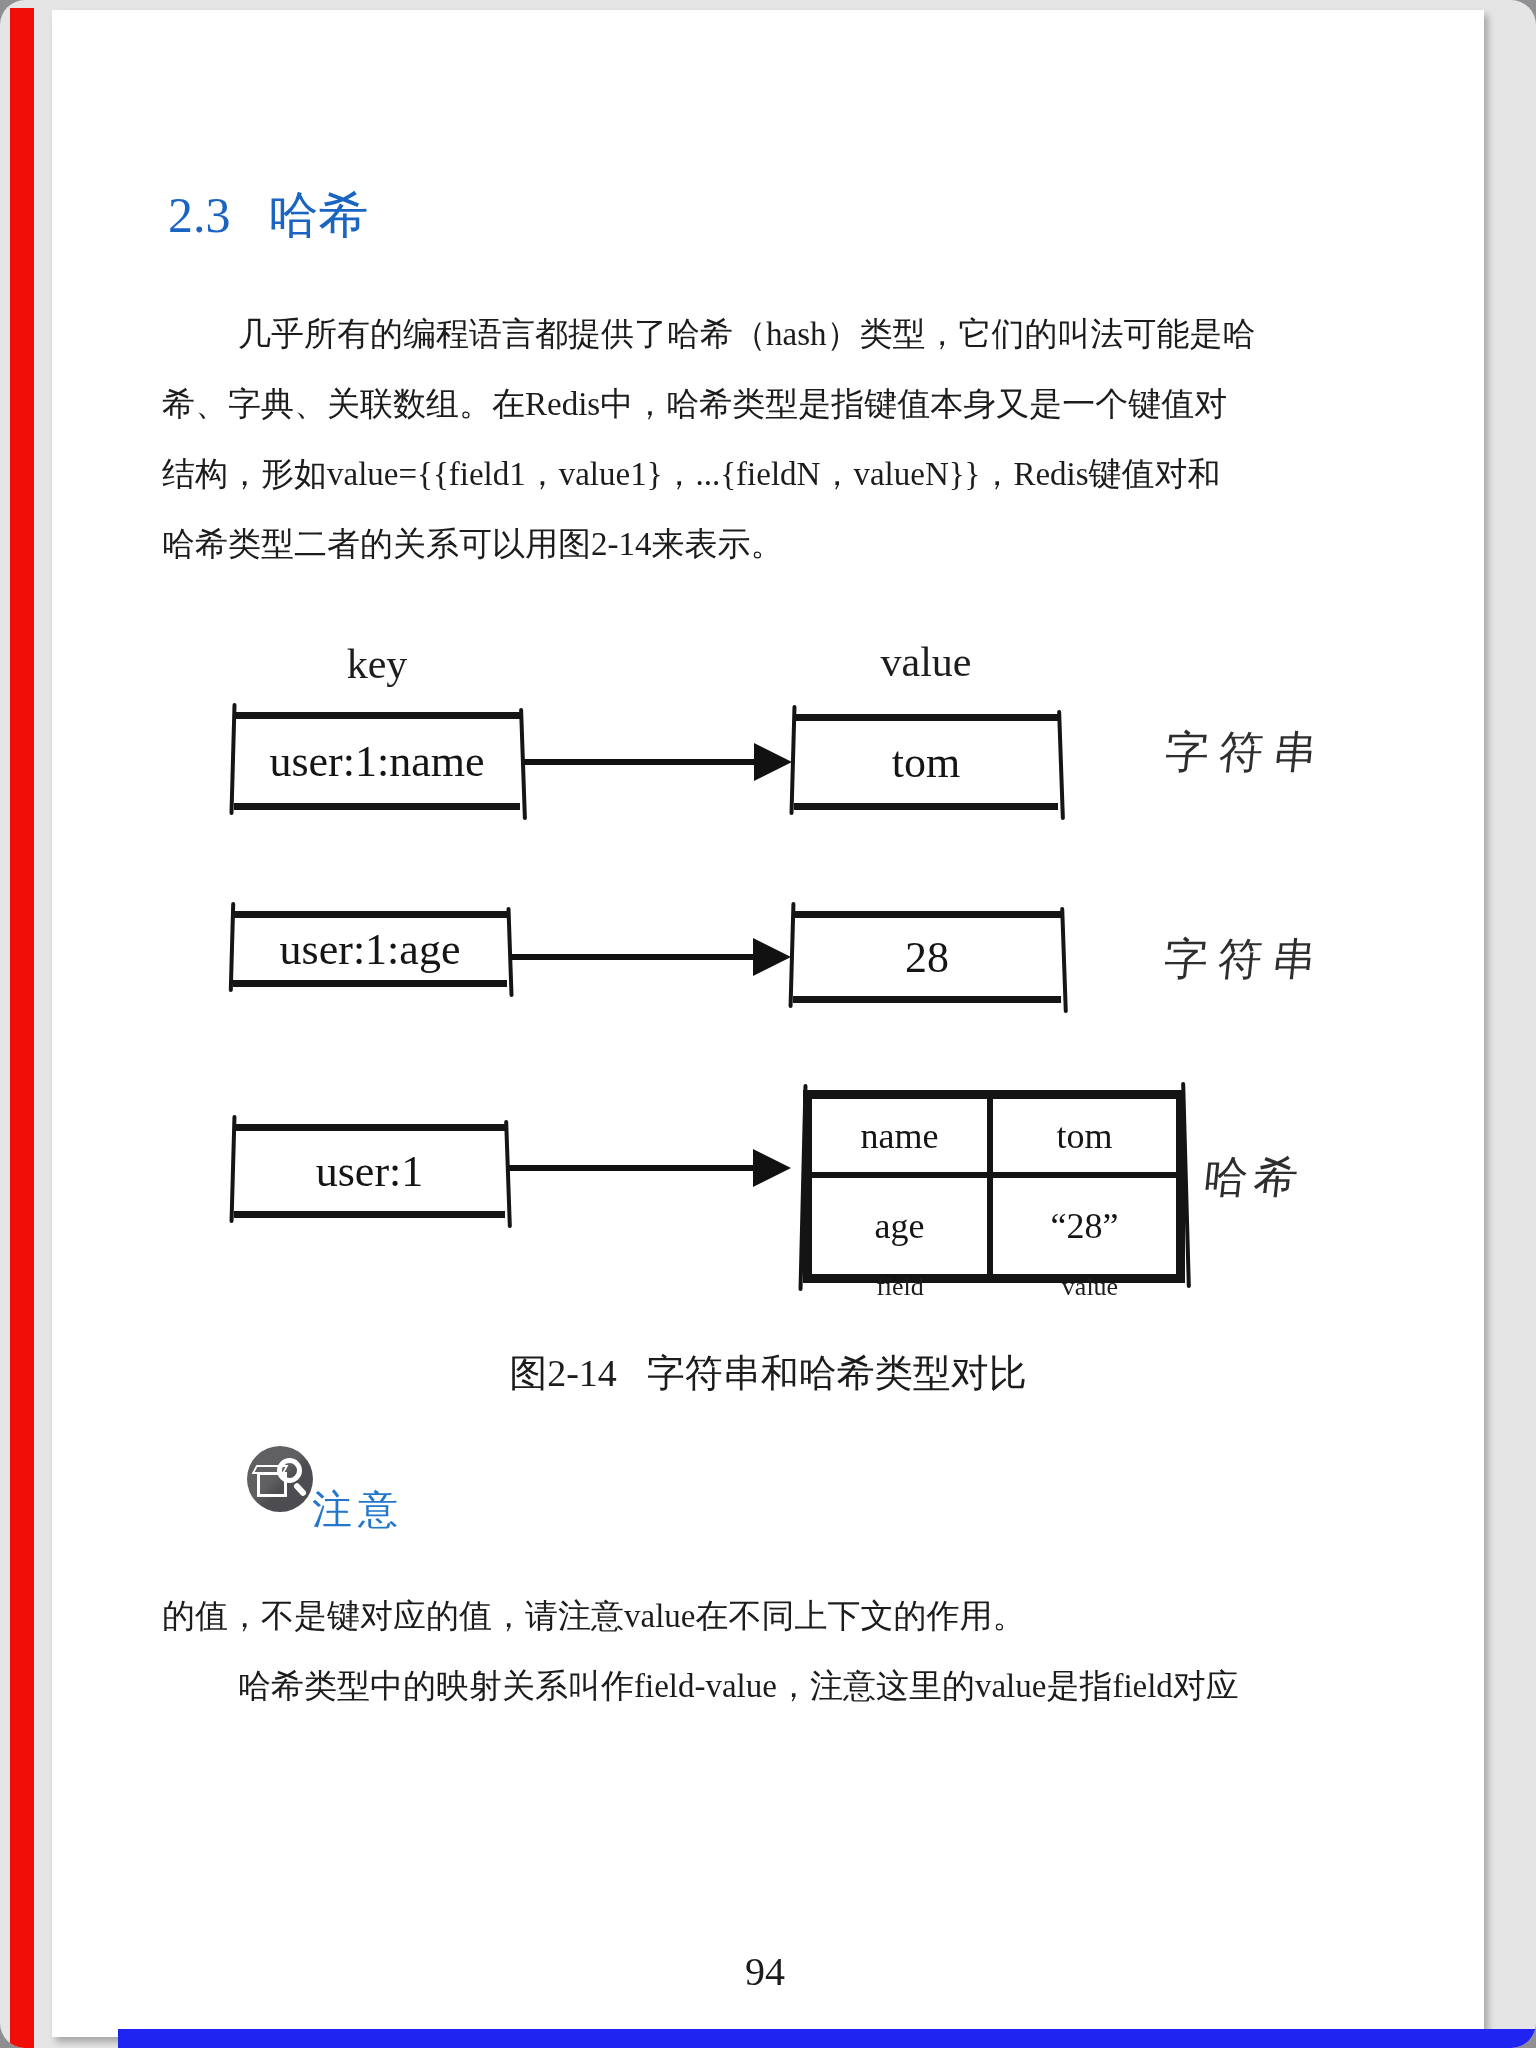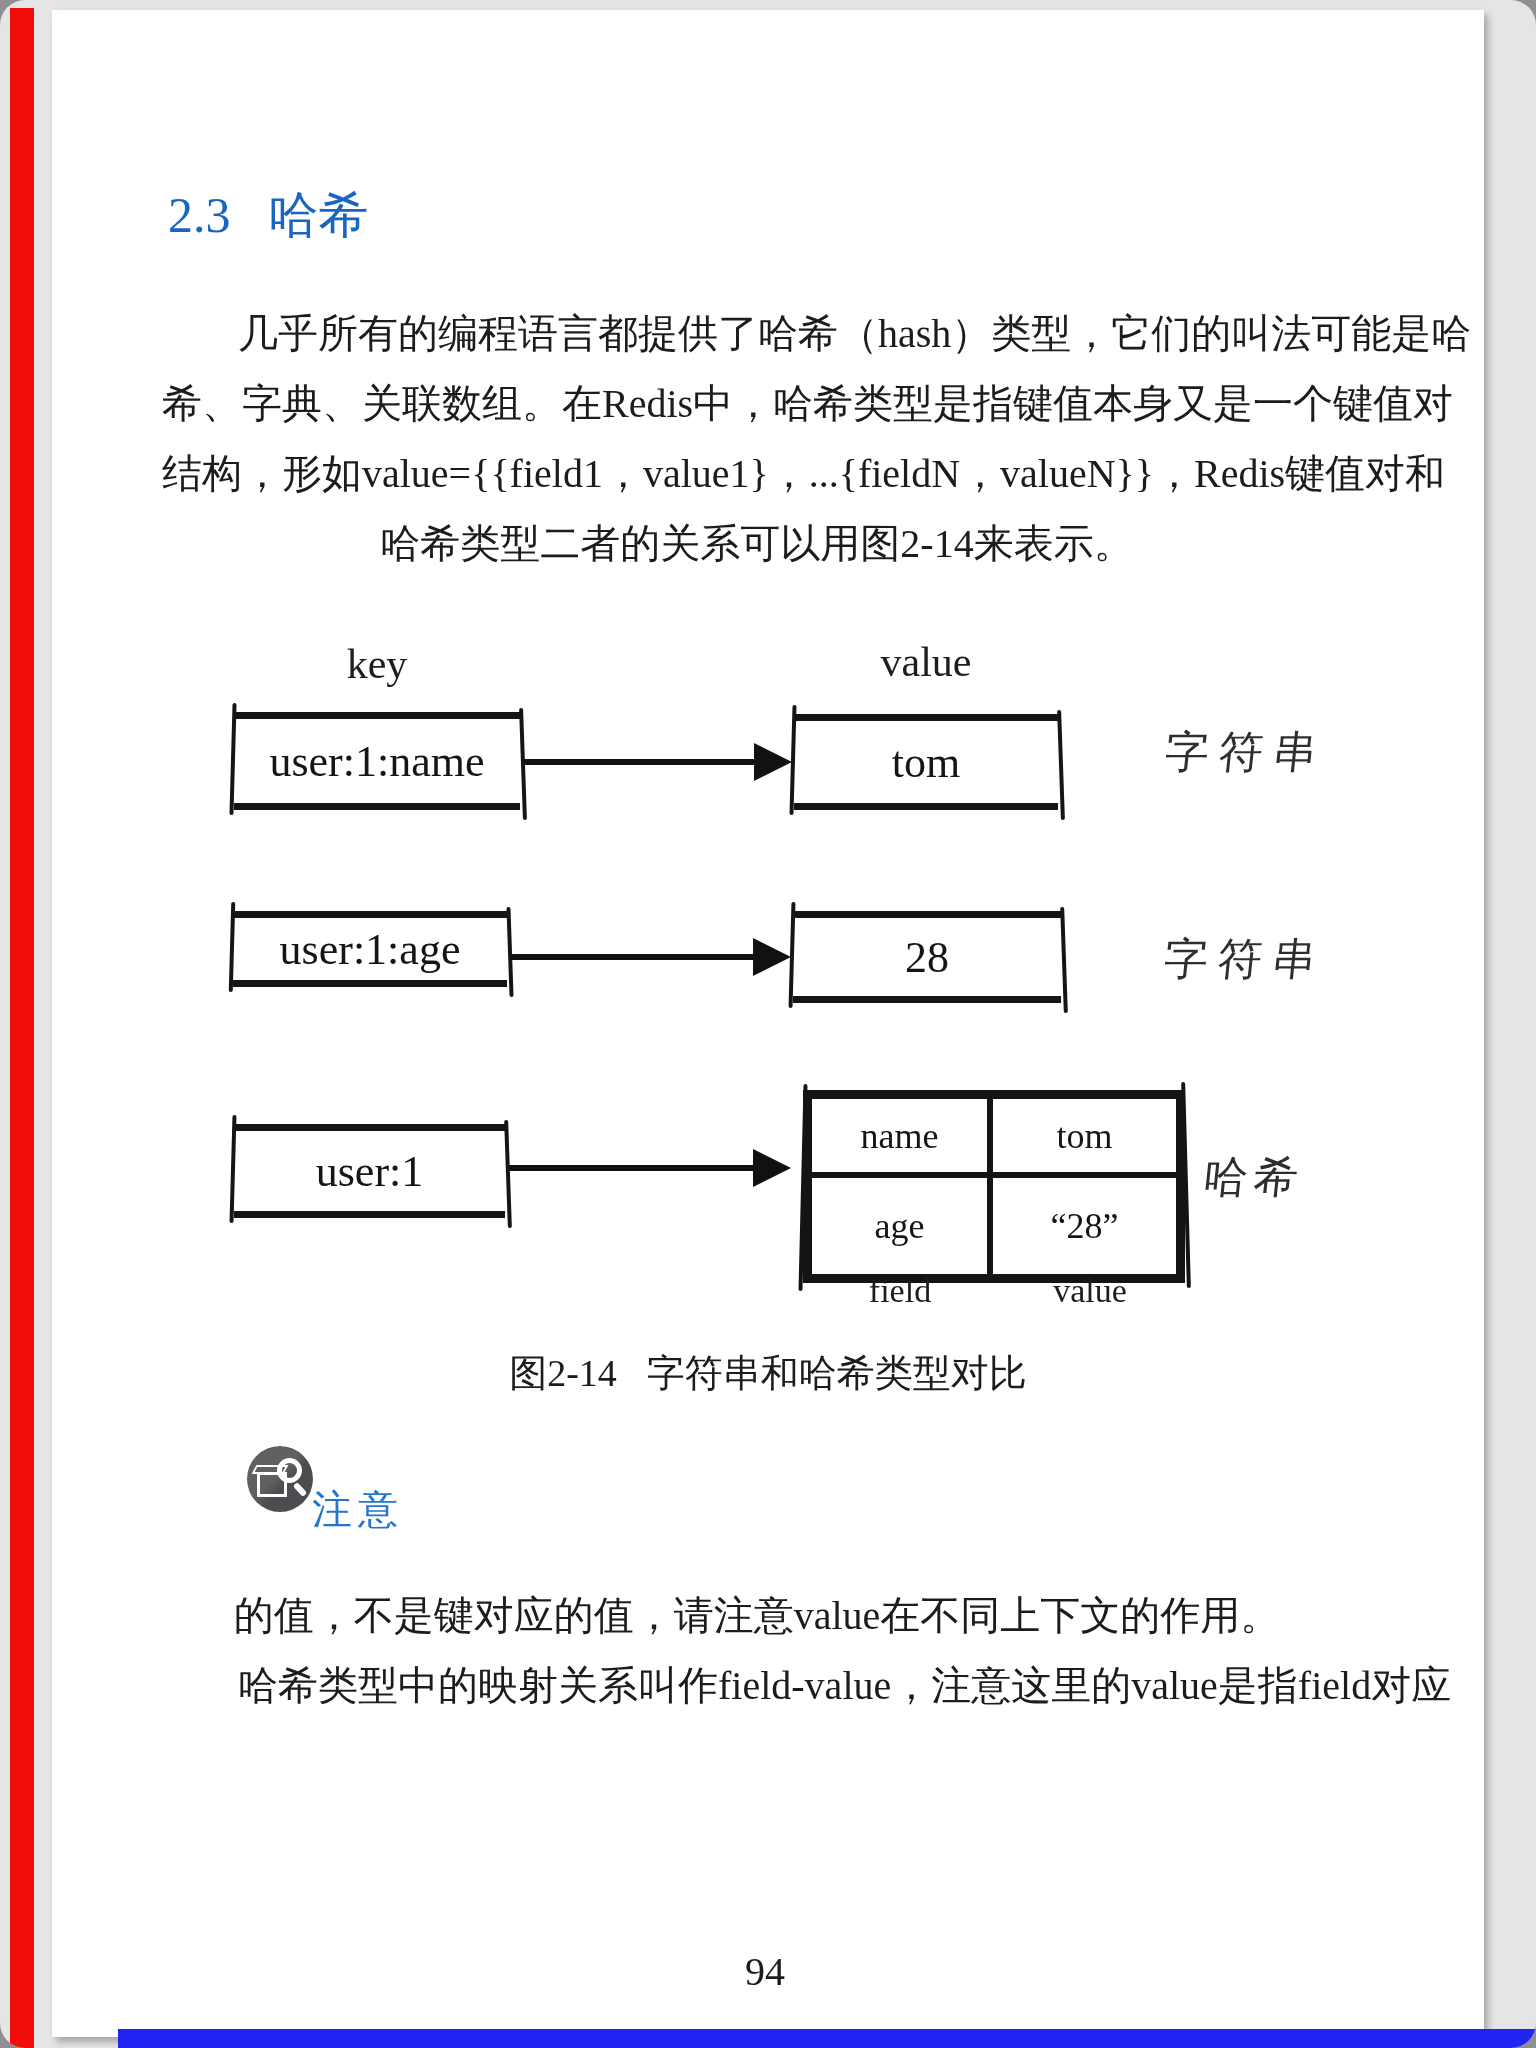--- a/index.html
+++ b/index.html
@@ -8,42 +8,42 @@
   .page{position:absolute;left:52px;top:10px;width:1432px;height:2027px;background:#ffffff;
         box-shadow:4px 5px 7px rgba(0,0,0,0.28);}
   .red-strip{position:absolute;left:10px;top:8px;width:24px;height:2040px;background:#f20e08;}
   .blue-strip{position:absolute;left:118px;top:2029px;width:1418px;height:19px;background:#2024f0;}
 
   .heading{position:absolute;left:168px;top:186px;font-size:50px;line-height:58px;
            color:#1a64c2;font-weight:400;white-space:nowrap;}
   .heading .sec-title{margin-left:38px;}
 
   .para{position:absolute;left:162px;width:1190px;color:#1c1c1c;}
-  .para .line{white-space:nowrap;font-size:40px;line-height:70px;height:70px;text-align:center;}
+  .para .line{white-space:nowrap;font-size:33px;line-height:70px;height:70px;}
   .para .indent{padding-left:76px;}
   .p1{top:299px;}
   .p2{top:1581px;}
 
   
   .skbox{position:absolute;box-sizing:border-box;background:#fff;
          border-top:7px solid #151515;border-bottom:7px solid #151515;
          display:flex;align-items:center;justify-content:center;
          font-size:44px;color:#151515;}
   .skbox::before,.skbox::after{content:"";position:absolute;width:4px;background:#151515;border-radius:3px;}
   .skbox::before{left:-3px;top:-16px;bottom:-12px;transform:rotate(1.6deg);}
   .skbox::after{right:-5px;top:-11px;bottom:-17px;transform:rotate(-2deg);}
 
   .arrow{position:absolute;height:6px;background:#111;}
   .arrow::after{content:"";position:absolute;right:-38px;top:-16px;width:0;height:0;
                 border-left:38px solid #111;border-top:19px solid transparent;border-bottom:19px solid transparent;}
 
   .clabel{position:absolute;transform:translateX(-50%);color:#1d1d1d;white-space:nowrap;}
   .hdr{font-size:42px;}
   .typelabel{font-size:44px;color:#2e2e2e;letter-spacing:10px;transform:translateX(-50%) skewX(-6deg);}
-  .collabel{font-size:34px;}
+  .collabel{font-size:26px;}
 
   .htable{position:absolute;left:803px;top:1090px;width:382px;height:193px;box-sizing:border-box;
           border:6px solid #141414;display:grid;grid-template-columns:181px 1fr;grid-template-rows:79px 1fr;}
   .htable::before,.htable::after{content:"";position:absolute;width:4px;background:#141414;border-radius:3px;}
   .htable::before{left:-8px;top:-12px;bottom:-14px;transform:rotate(1.4deg);}
   .htable::after{right:-9px;top:-14px;bottom:-11px;transform:rotate(-1.6deg);}
   .hcell{box-sizing:border-box;border:3px solid #141414;display:flex;align-items:center;justify-content:center;
          font-size:36px;color:#151515;background:#fff;}
 
   .caption{position:absolute;left:768px;top:1348px;transform:translateX(-50%);

